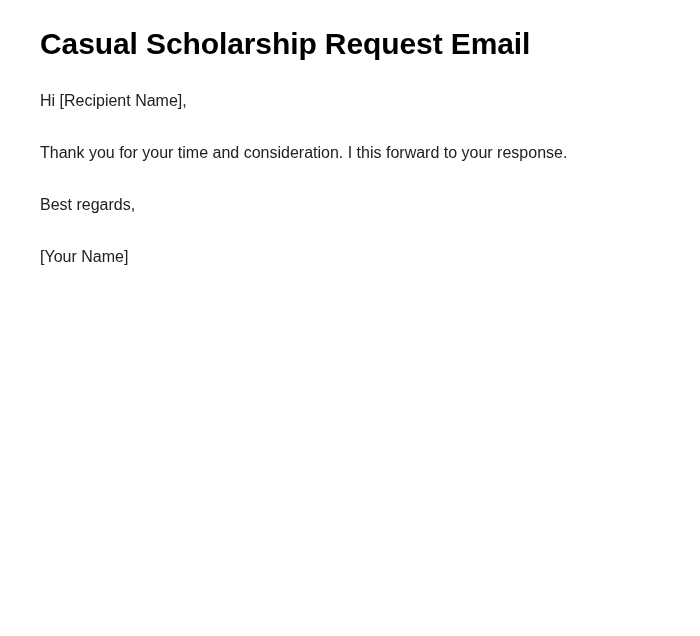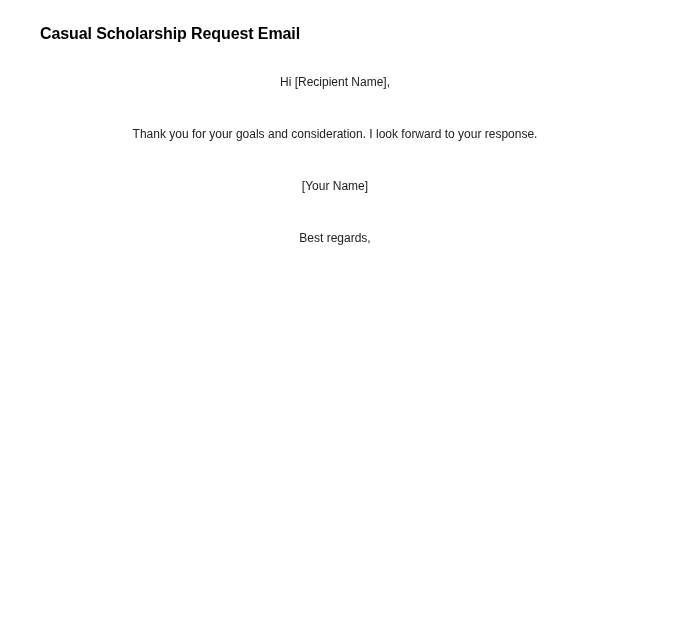--- a/index.html
+++ b/index.html
@@ -15,42 +15,41 @@
     overflow: hidden;
   }
   .document {
     box-sizing: border-box;
     width: 700px;
     height: 636px;
     padding: 24px 40px 0 40px;
     background: #ffffff;
   }
   .doc-title {
-    font-size: 16px;
+    font-size: 30px;
     font-weight: bold;
     line-height: 1.3;
     color: #000000;
     margin: 0 0 20px 0;
     letter-spacing: -0.1px;
   }
   .doc-paragraph {
-    font-size: 12px;
+    font-size: 16px;
     line-height: 35px;
     color: #202124;
     margin: 0 0 17px 0;
     max-width: 590px;
     font-weight: normal;
-    text-align: center;
   }
   .doc-paragraph:last-child {
     margin-bottom: 0;
   }
 </style>
 </head>
 <body>
 
 <div class="document">
   <h1 class="doc-title">Casual Scholarship Request Email</h1>
   <p class="doc-paragraph">Hi [Recipient Name],</p>
-  <p class="doc-paragraph">Thank you for your goals and consideration. I look forward to your response.</p>
+  <p class="doc-paragraph">Thank you for your time and consideration. I this forward to your response.</p>
+  <p class="doc-paragraph">Best regards,</p>
   <p class="doc-paragraph">[Your Name]</p>
-  <p class="doc-paragraph">Best regards,</p>
 </div>
 
 </body></html>

